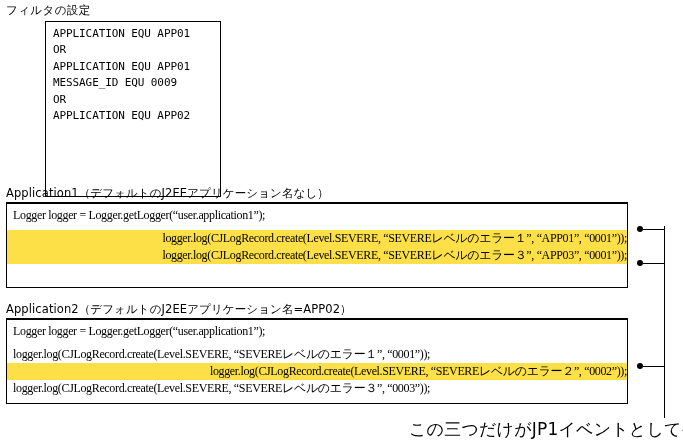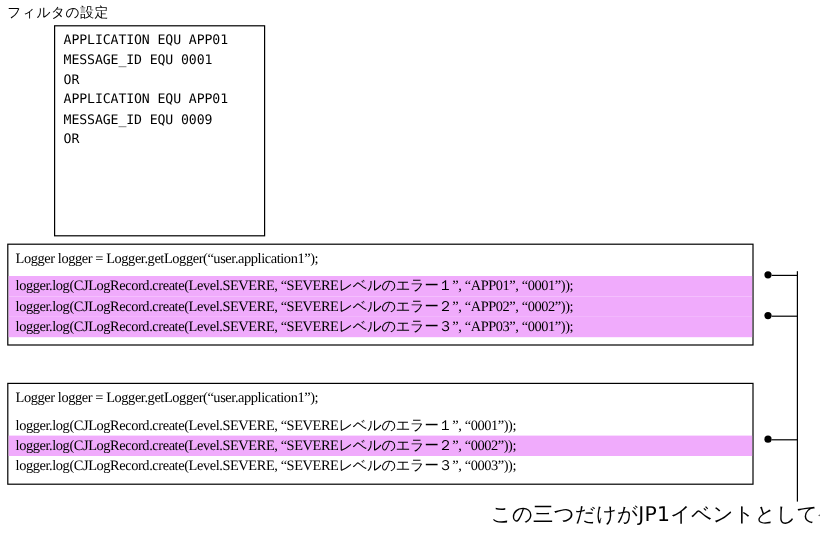--- a/index.html
+++ b/index.html
@@ -54,21 +54,21 @@
   .code-line {
     font-family: Liberation Serif, serif;
     font-size: 12px;
     line-height: 17px;
     height: 17px;
     white-space: pre;
     letter-spacing: -0.35px;
     padding-left: 6px;
     color: #000;
   }
-  .code-line.hl { background: #f0abfc; }
+  .code-line.hl { background: #fde047; text-align: right; }
   .code-gap { height: 6px; }
 
   .bullet {
     width: 6px; height: 6px;
     border-radius: 50%;
     background: #000;
   }
   .hline { background: #000; height: 1.4px; }
   .vline { background: #000; width: 1.4px; }
 
@@ -82,39 +82,40 @@
 </head>
 <body>
 
 <div id="root">
 
   <div class="abs label-title" style="left:6px; top:3px;text-align:center;">フィルタの設定</div>
 
   <div class="abs filter-box" style="left:6px; top:21px; width:176px; height:176px;margin-left:39px;">
     <div style="padding-top:4px;">
       <div class="filter-line">APPLICATION EQU APP01</div>
-      <div class="filter-line">MESSAGE_ID EQU 0001</div>
       <div class="filter-line">OR</div>
       <div class="filter-line">APPLICATION EQU APP01</div>
       <div class="filter-line">MESSAGE_ID EQU 0009</div>
       <div class="filter-line">OR</div>
+      <div class="filter-line">APPLICATION EQU APP02</div>
     </div>
   </div>
 
+  <div class="abs section-head section-head-rule" style="left:6px; top:186px; width:622px;">Application1（デフォルトのJ2EEアプリケーション名なし）</div>
 
   <div class="abs code-box" style="left:6px; top:203px; width:622px; height:85px;">
     <div style="padding-top:3px;">
       <div class="code-line">Logger logger = Logger.getLogger(“user.application1”);</div>
       <div class="code-gap"></div>
       <div class="code-line hl">logger.log(CJLogRecord.create(Level.SEVERE, “SEVEREレベルのエラー１”, “APP01”, “0001”));</div>
-      <div class="code-line hl">logger.log(CJLogRecord.create(Level.SEVERE, “SEVEREレベルのエラー２”, “APP02”, “0002”));</div>
       <div class="code-line hl">logger.log(CJLogRecord.create(Level.SEVERE, “SEVEREレベルのエラー３”, “APP03”, “0001”));</div>
     </div>
   </div>
 
+  <div class="abs section-head section-head-rule" style="left:6px; top:302px; width:622px;">Application2（デフォルトのJ2EEアプリケーション名=APP02）</div>
 
   <div class="abs code-box" style="left:6px; top:319px; width:622px; height:85px;">
     <div style="padding-top:3px;">
       <div class="code-line">Logger logger = Logger.getLogger(“user.application1”);</div>
       <div class="code-gap"></div>
       <div class="code-line">logger.log(CJLogRecord.create(Level.SEVERE, “SEVEREレベルのエラー１”, “0001”));</div>
       <div class="code-line hl">logger.log(CJLogRecord.create(Level.SEVERE, “SEVEREレベルのエラー２”, “0002”));</div>
       <div class="code-line">logger.log(CJLogRecord.create(Level.SEVERE, “SEVEREレベルのエラー３”, “0003”));</div>
     </div>
   </div>

